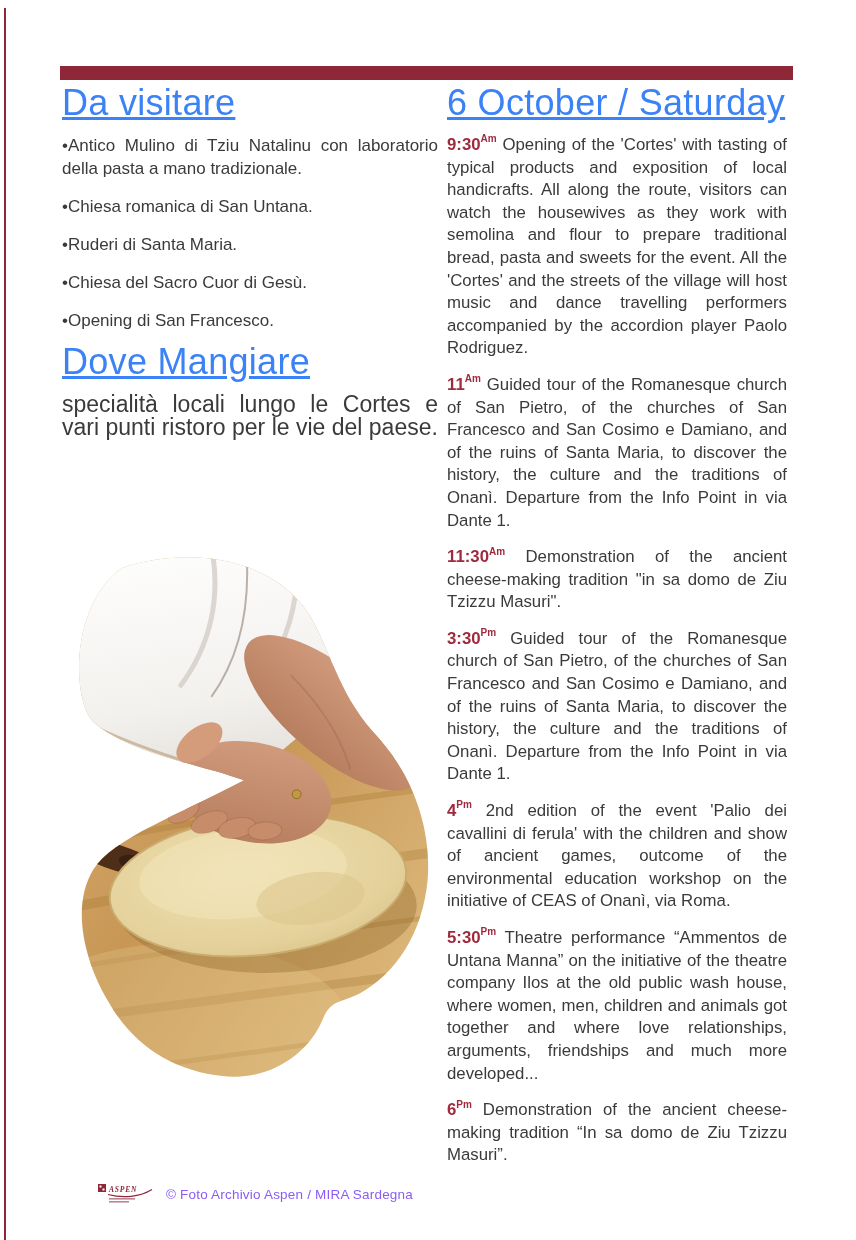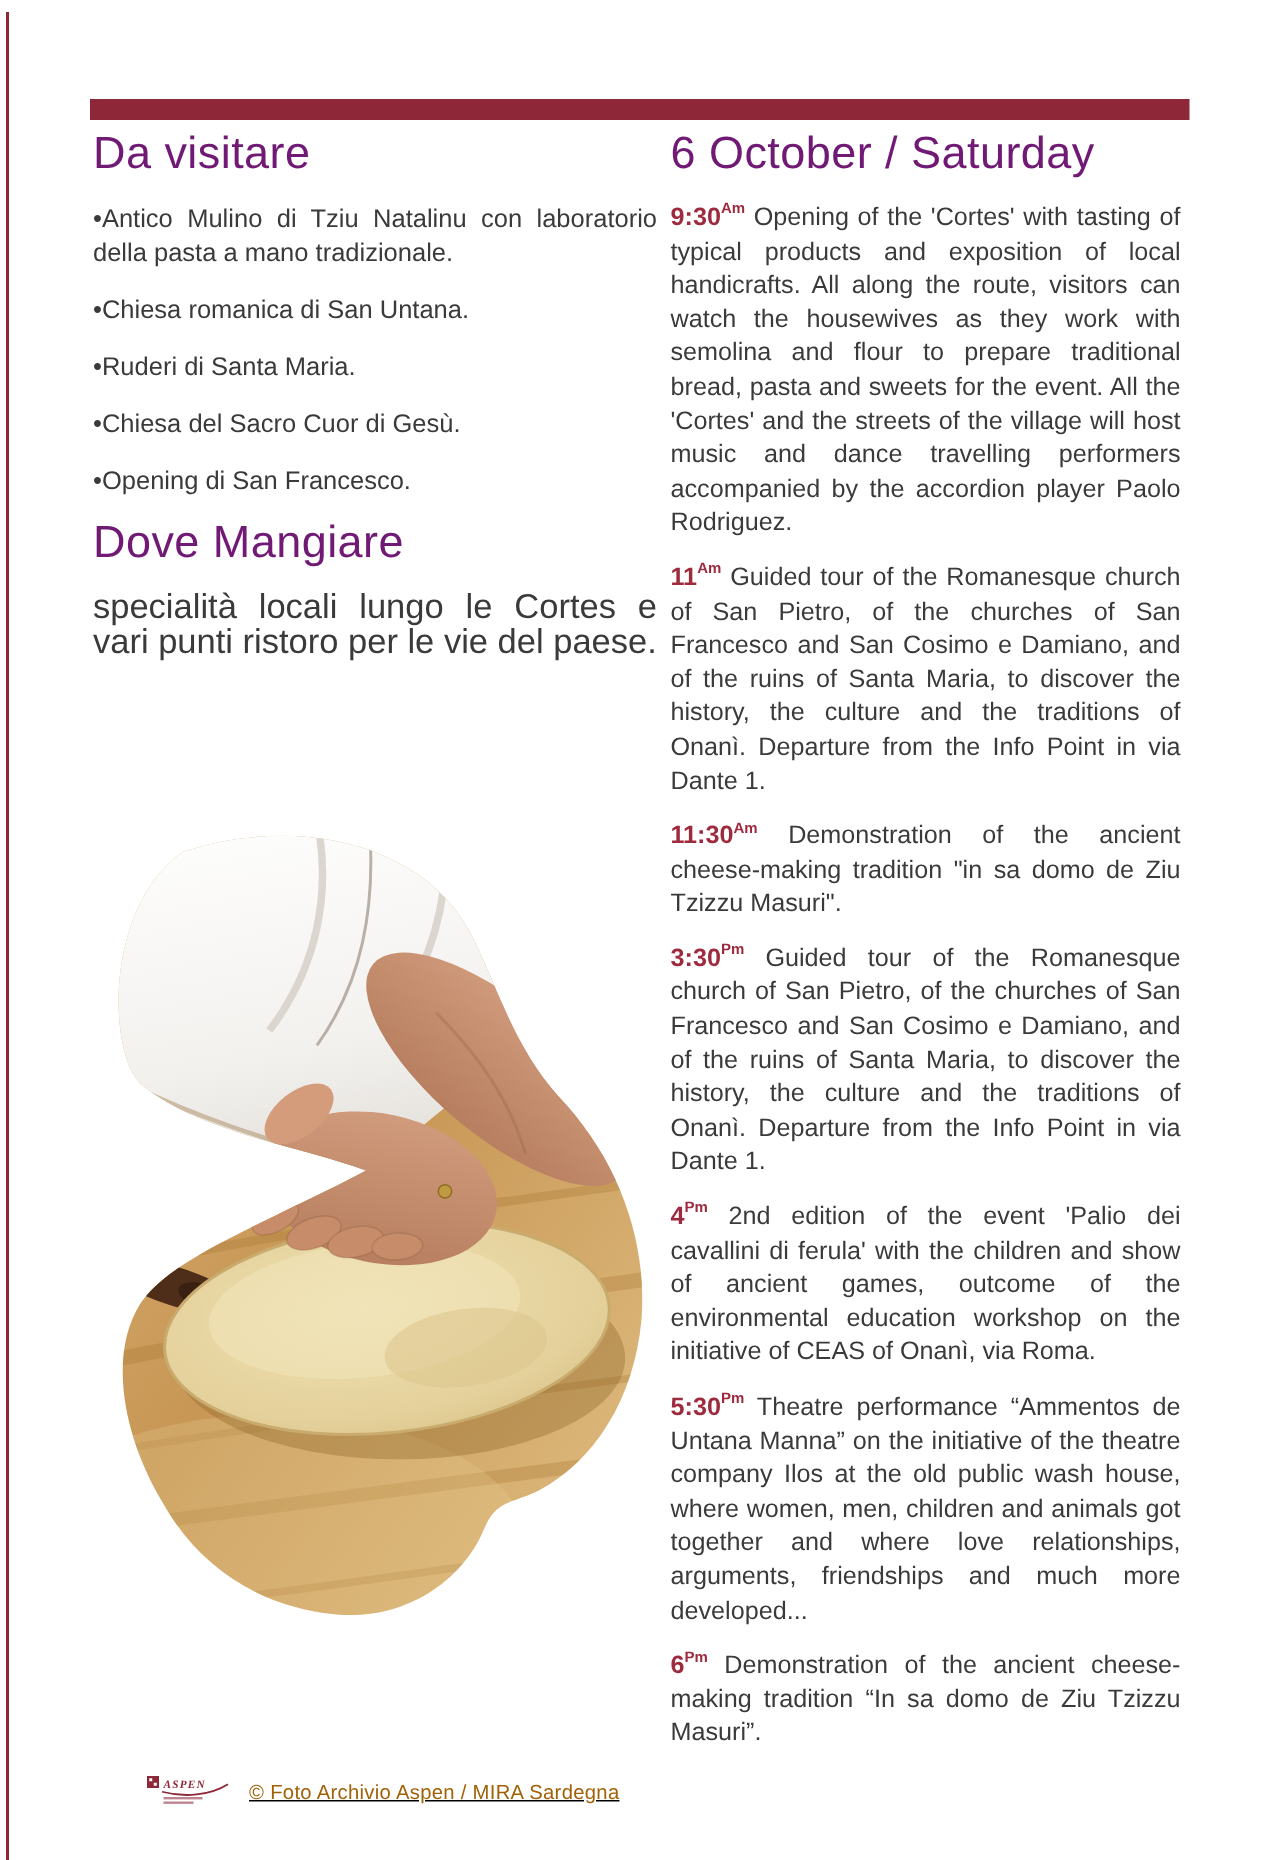--- a/index.html
+++ b/index.html
@@ -7,22 +7,22 @@
     position:relative; width:856px; height:1240px; background:#ffffff;
     overflow:hidden; font-family:"Liberation Sans", sans-serif;
   }
   .edge-line { position:absolute; left:4px; top:8px; width:2px; height:1232px; background:#8e2839; }
   .top-rule  { position:absolute; left:60px; top:66px; width:733px; height:14px; background:#8e2839; }
 
   .col-left  { position:absolute; left:62px;  top:88px; width:376px; }
   .col-right { position:absolute; left:447px; top:88px; width:340px; }
 
   h1.section {
-    margin:0 0 16px 0; font-size:30px; line-height:30px; font-weight:300;
-    color:#701a75; letter-spacing:0.3px;
+    margin:0 0 16px 0; font-size:36px; line-height:30px; font-weight:300;
+    color:#3b82f6; letter-spacing:0.3px;text-decoration:underline;
   }
 
   .visit-list { list-style:none; margin:0; padding:0; }
   .visit-list li {
     font-size:17px; line-height:23px; color:#3a3a3a;
     text-align:justify; margin:0 0 15px 0;
   }
   .eat-heading-wrap { margin-top:12px; }
   .eat-text {
     margin:0; font-size:23px; line-height:23px; color:#3a3a3a; text-align:justify;
@@ -35,23 +35,23 @@
   .event .time { font-weight:700; color:#9e2a3e; }
   .event .time sup {
     font-size:10px; line-height:0; letter-spacing:0;
     position:relative; top:-1px; vertical-align:super;
   }
 
   .photo { position:absolute; left:62px; top:556px; width:378px; height:536px; }
 
   .footer {
     position:absolute; left:98px; top:1181px;
-    display:flex; align-items:center; gap:10px;text-decoration:underline;
+    display:flex; align-items:center; gap:10px;
   }
-  .credit { font-size:13.5px; color:#a16207; letter-spacing:0.2px; }
+  .credit { font-size:13.5px; color:#8b5cf6; letter-spacing:0.2px; }
 </style>
 </head>
 <body>
 
 <div class="page">
 
   <div class="edge-line"></div>
   <div class="top-rule"></div>
 
   <div class="col-left">

